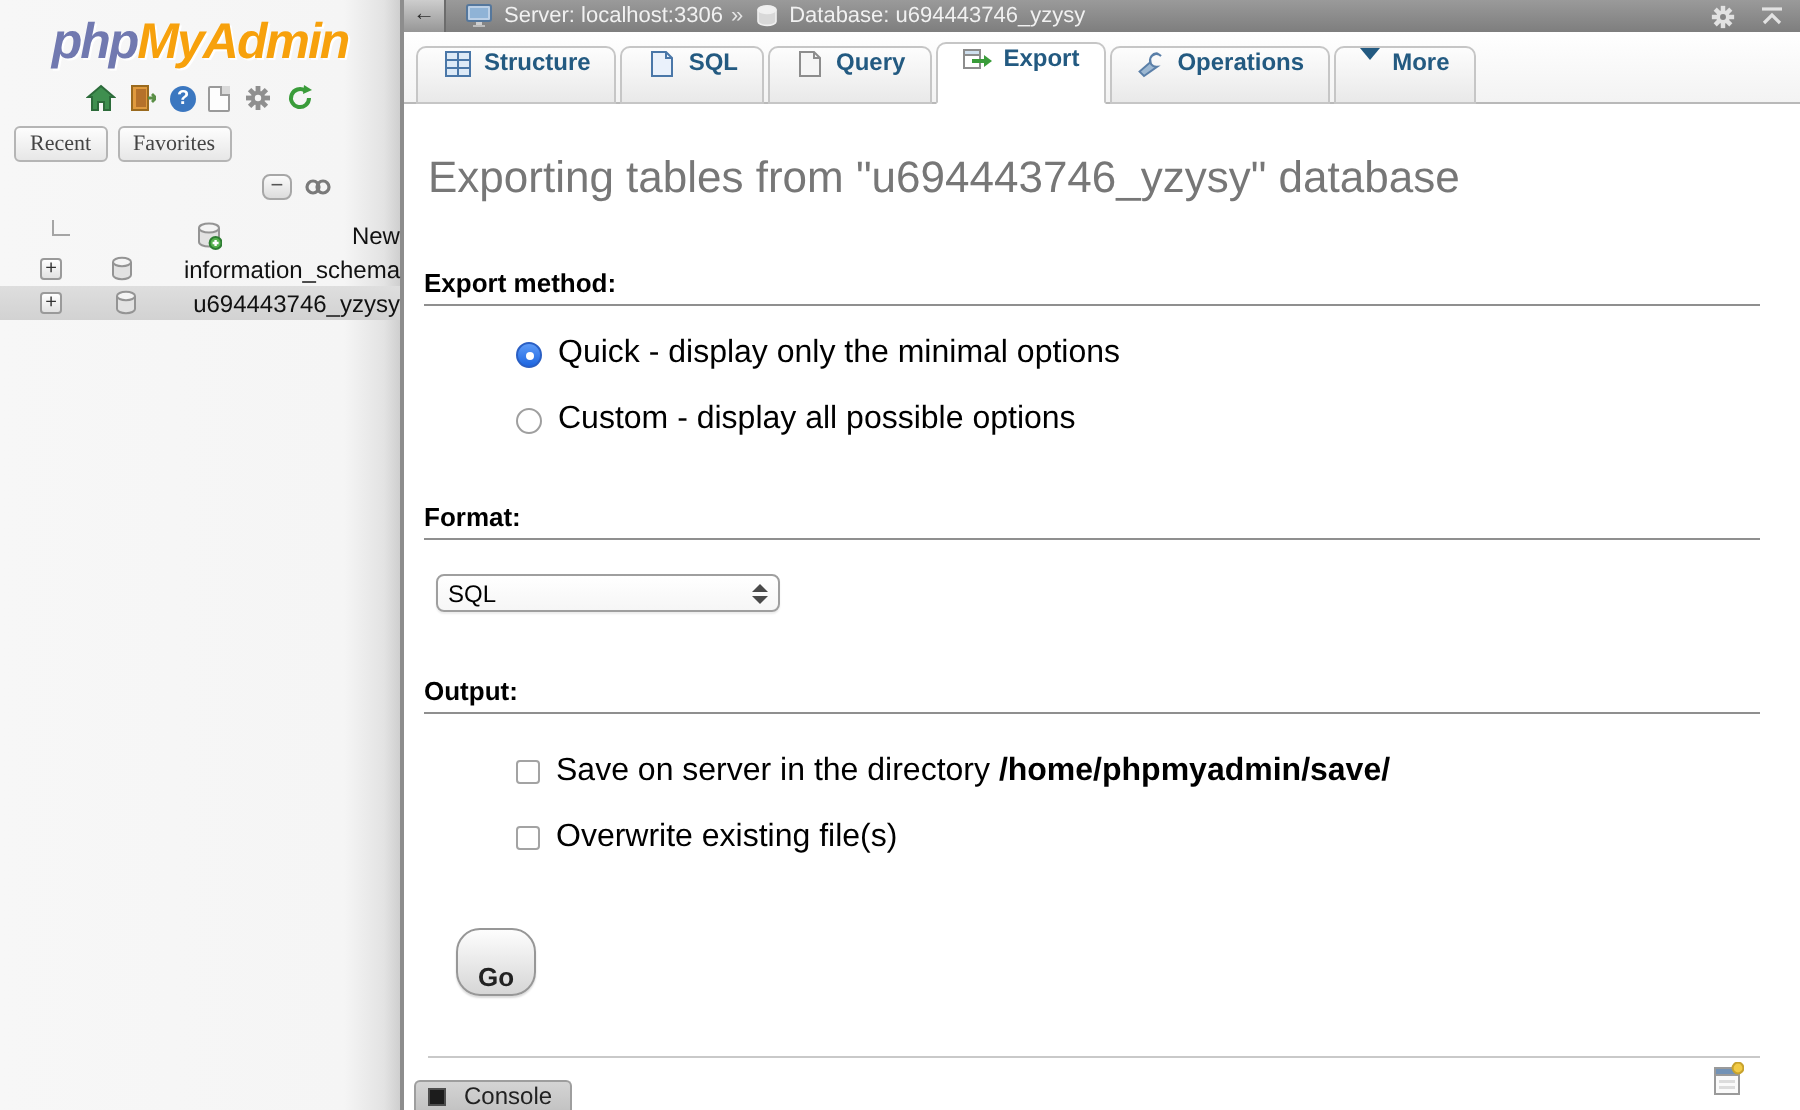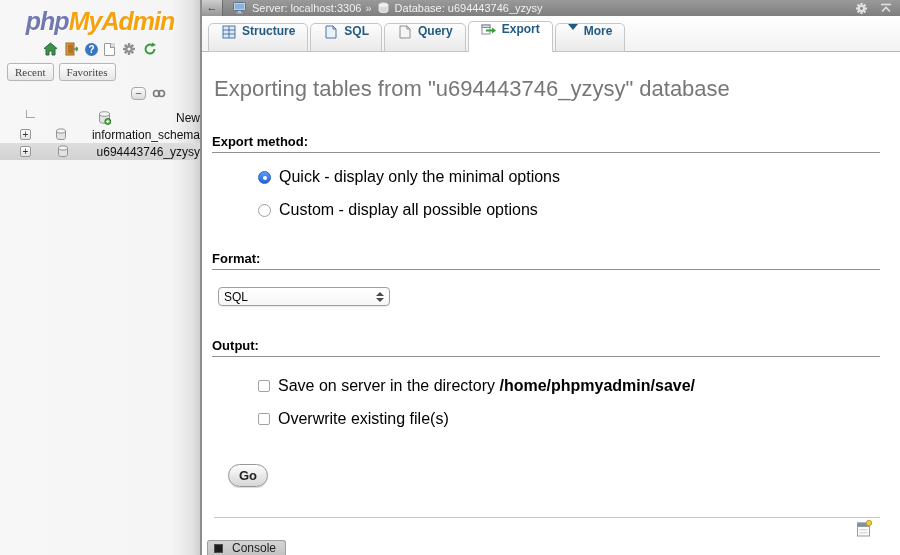--- a/index.html
+++ b/index.html
@@ -97,21 +97,21 @@
     display: inline-flex; align-items: center; width: 172px; height: 19px; margin: 17px 0 0 6px;
     border: 1px solid #9f9f9f; border-radius: 4px; background: linear-gradient(#fff, #f6f6f6);
     font-size: 12px; color: #000; padding: 0 5px; cursor: pointer; box-shadow: 0 1px 1px rgba(0,0,0,0.08);
   }
   .select-box .sel-spacer { flex: 1; }
   .spinners { display: flex; flex-direction: column; gap: 2px; align-items: center; }
   .tri-up { width: 0; height: 0; border-left: 4px solid transparent; border-right: 4px solid transparent; border-bottom: 4px solid #4a4a4a; }
   .tri-down { width: 0; height: 0; border-left: 4px solid transparent; border-right: 4px solid transparent; border-top: 4px solid #4a4a4a; }
 
   .go-btn {
-    margin: 36px 0 0 16px; min-width: 35px; height: 23px; padding: 3px 10px;
+    margin: 36px 0 0 16px; min-width: 35px; height: 23px; padding: 16px 10px;
     border: 1px solid #979797; border-radius: 12px; background: linear-gradient(#fdfdfd, #d6d6d6);
     font-family: "Liberation Sans", sans-serif; font-size: 13px; font-weight: bold; color: #222; cursor: pointer;
     box-shadow: 0 1px 1px rgba(0,0,0,0.15);
   }
 
   .bottom-rule { border: none; border-top: 1px solid #c9c9c9; margin: 30px 2px 0 2px; }
   .newwin-row { display: flex; justify-content: flex-end; margin: 2px 10px 0 0; }
   .newwin-row .icon { cursor: pointer; display: inline-flex; }
 
   .console-bar {
@@ -294,20 +294,28 @@
           <svg width="15" height="13" viewBox="0 0 15 13">
               <rect x="1" y="2" width="8" height="9" fill="#fff" stroke="#8d8d8d"></rect>
               <rect x="1" y="2" width="8" height="2.5" fill="#cfe0ef" stroke="#8d8d8d"></rect>
               <line x1="5" y1="7.5" x2="12" y2="7.5" stroke="#3a9c3a" stroke-width="2"></line>
               <path d="M11 4.5 L15 7.5 L11 10.5 Z" fill="#3a9c3a"></path>
             </svg>
         </span>
         <span>Export</span>
       </div>
       <div class="tab">
+        <span class="ticon">
+          <svg width="14" height="14" viewBox="0 0 14 14">
+              <path d="M12.5 3 a3.2 3.2 0 1 0 -2 5.4 L4 13 L1.8 10.8 L7.3 6 a3.2 3.2 0 0 1 3.4 -4.3 Z" fill="#9db8d2" stroke="#5a7fa8"></path>
+            </svg>
+        </span>
+        <span>Operations</span>
+      </div>
+      <div class="tab">
         <span class="caret-down"></span>
         <span>More</span>
       </div>
     </div>
 
     <div class="content">
       <h1 class="page-title">Exporting tables from "u694443746_yzysy" database</h1>
 
       <div class="section-title">Export method:</div>
       <div class="opt-row">

